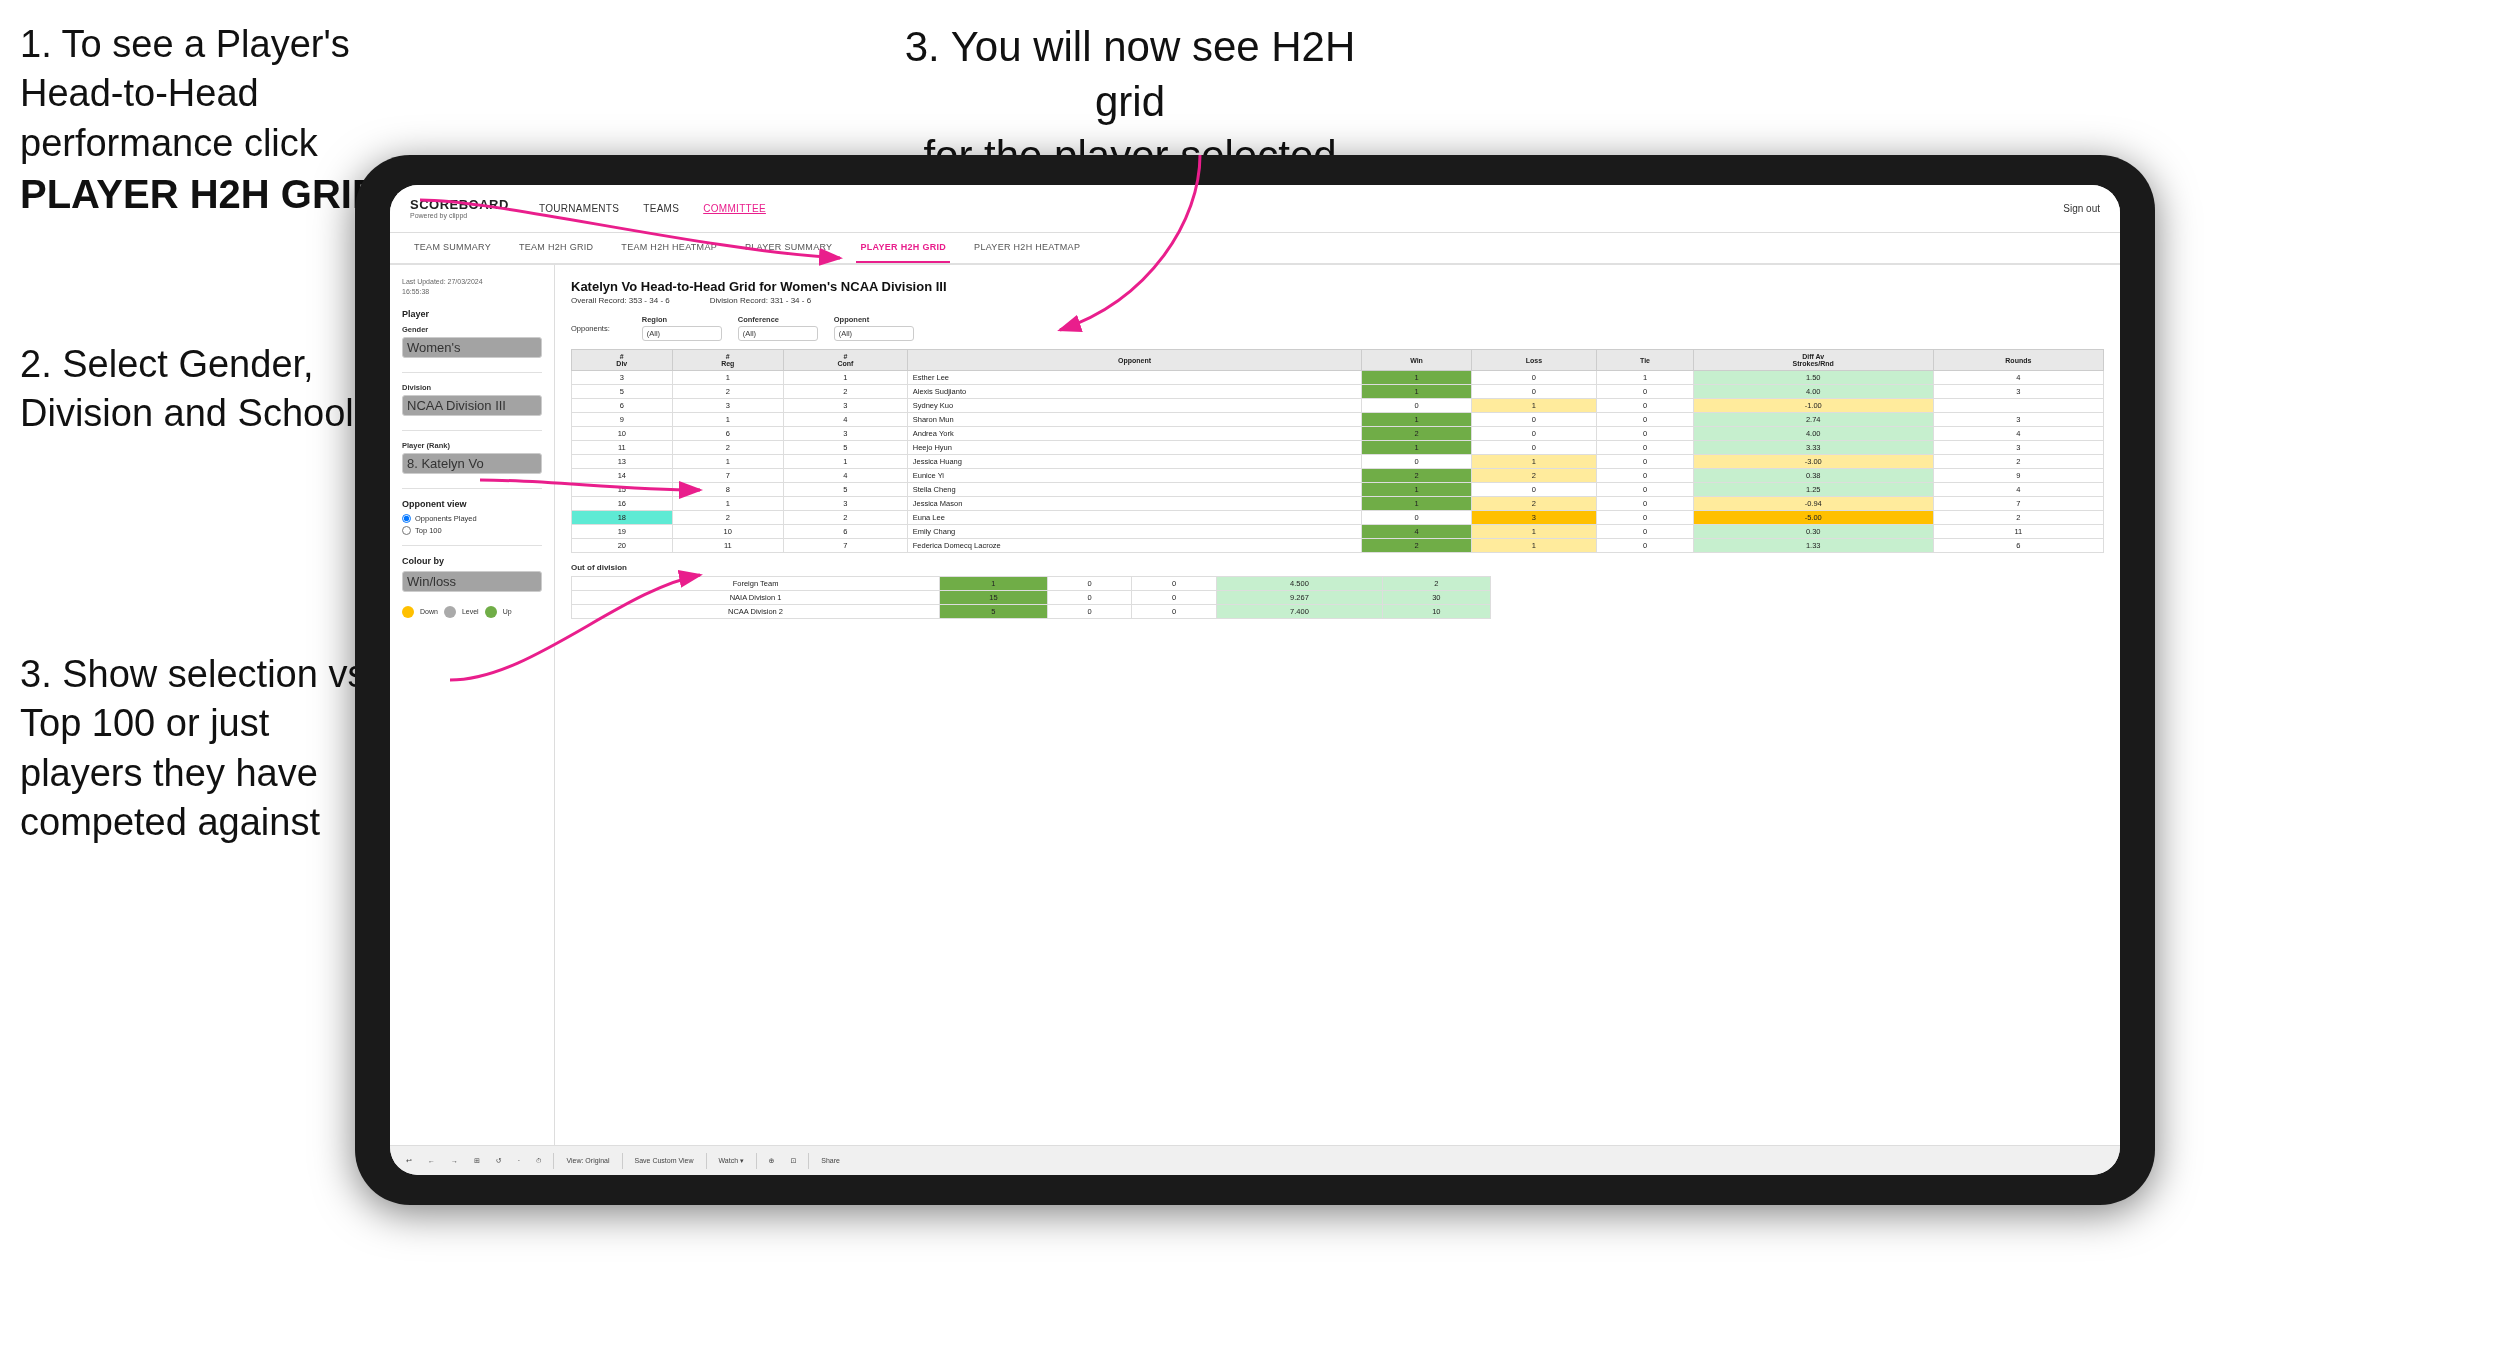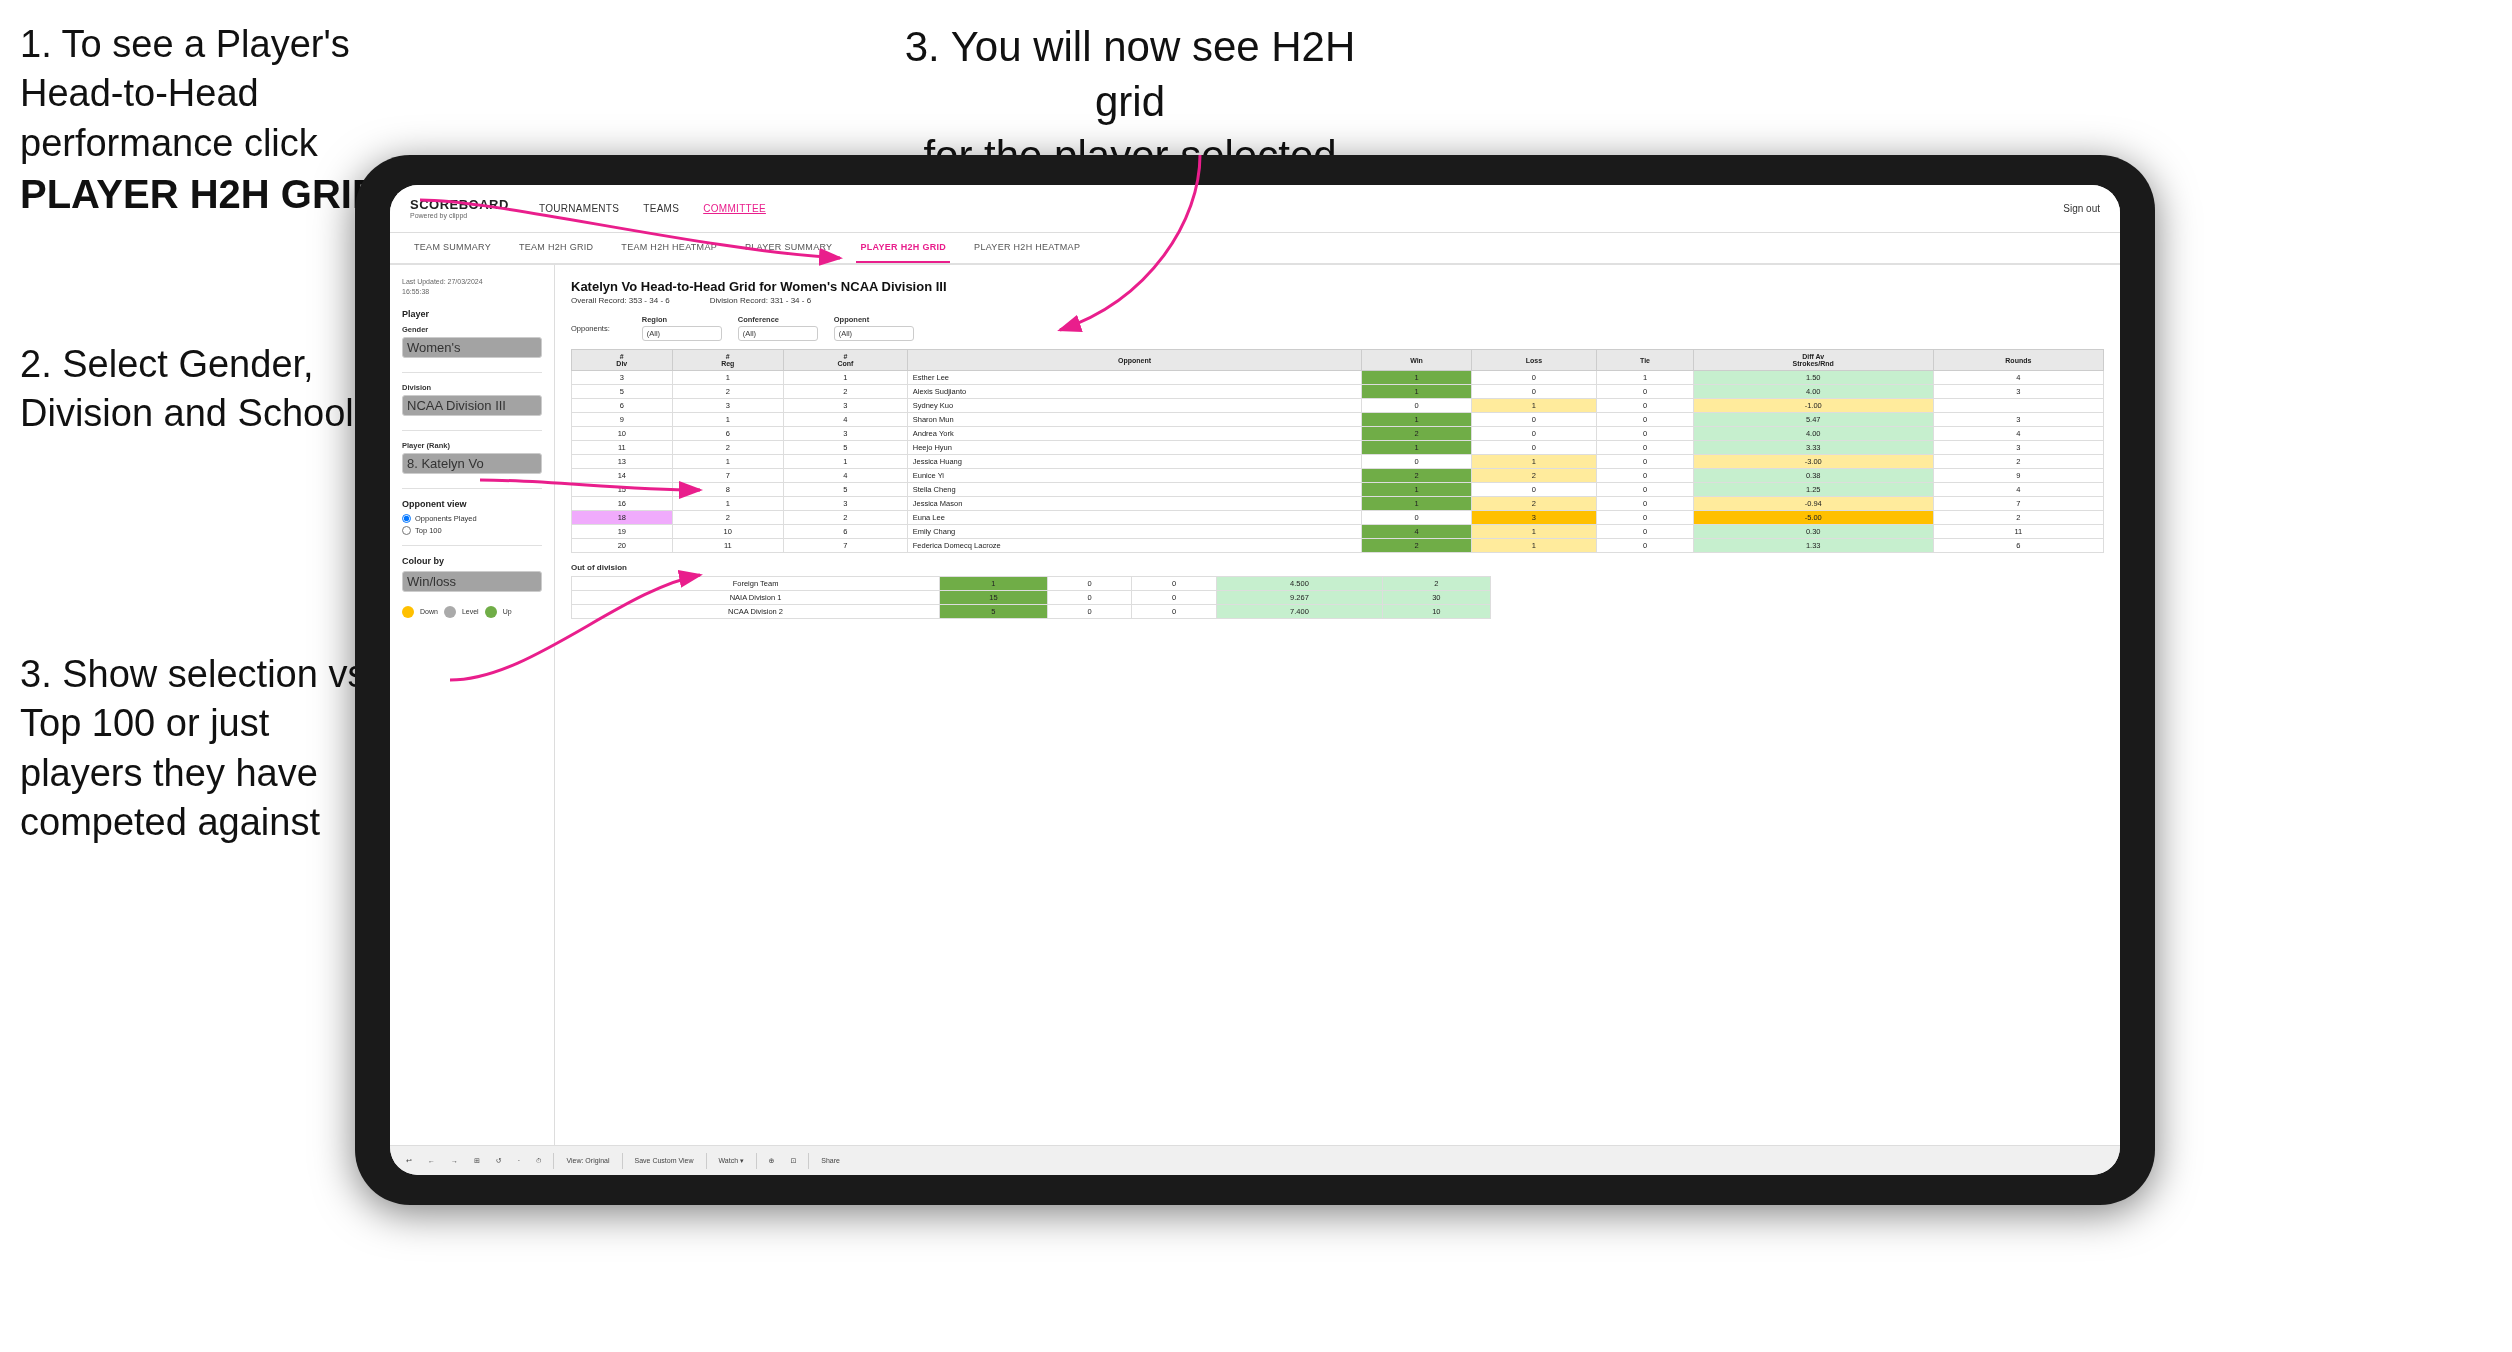--- a/index.html
+++ b/index.html
@@ -571,21 +571,21 @@
                 <td style="background-color: rgb(255, 255, 255);"></td>
               </tr>
               <tr>
                 <td style="background-color: rgb(255, 255, 255);">9</td>
                 <td style="background-color: rgb(255, 255, 255);">1</td>
                 <td style="background-color: rgb(255, 255, 255);">4</td>
                 <td class="opponent-name" style="background-color: rgb(255, 255, 255);">Sharon Mun</td>
                 <td style="background-color: rgb(112, 173, 71);">1</td>
                 <td style="background-color: rgb(255, 255, 255);">0</td>
                 <td style="background-color: rgb(255, 255, 255);">0</td>
-                <td style="background-color: rgb(198, 239, 206);">5.47</td>
+                <td style="background-color: rgb(198, 239, 206);">2.74</td>
                 <td style="background-color: rgb(255, 255, 255);">3</td>
               </tr>
               <tr>
                 <td style="background-color: rgb(255, 255, 255);">10</td>
                 <td style="background-color: rgb(255, 255, 255);">6</td>
                 <td style="background-color: rgb(255, 255, 255);">3</td>
                 <td class="opponent-name" style="background-color: rgb(255, 255, 255); margin-left: 40px;">Andrea York</td>
                 <td style="background-color: rgb(112, 173, 71);">2</td>
                 <td style="background-color: rgb(255, 255, 255);">0</td>
                 <td style="background-color: rgb(255, 255, 255);">0</td>
@@ -641,21 +641,21 @@
                 <td style="background-color: rgb(255, 255, 255);">1</td>
                 <td style="background-color: rgb(255, 255, 255);">3</td>
                 <td class="opponent-name" style="background-color: rgb(255, 255, 255);">Jessica Mason</td>
                 <td style="background-color: rgb(112, 173, 71);">1</td>
                 <td style="background-color: rgb(255, 235, 156);">2</td>
                 <td style="background-color: rgb(255, 255, 255);">0</td>
                 <td style="background-color: rgb(255, 235, 156);">-0.94</td>
                 <td style="background-color: rgb(255, 255, 255);">7</td>
               </tr>
               <tr>
-                <td style="background-color: #f0abfc;">18</td>
+                <td style="background-color: #5eead4;">18</td>
                 <td style="background-color: rgb(255, 255, 255);">2</td>
                 <td style="background-color: rgb(255, 255, 255);">2</td>
                 <td class="opponent-name" style="background-color: rgb(255, 255, 255);">Euna Lee</td>
                 <td style="background-color: rgb(255, 255, 255);">0</td>
                 <td style="background-color: rgb(255, 192, 0);">3</td>
                 <td style="background-color: rgb(255, 255, 255);">0</td>
                 <td style="background-color: rgb(255, 192, 0);">-5.00</td>
                 <td style="background-color: rgb(255, 255, 255);">2</td>
               </tr>
               <tr>

